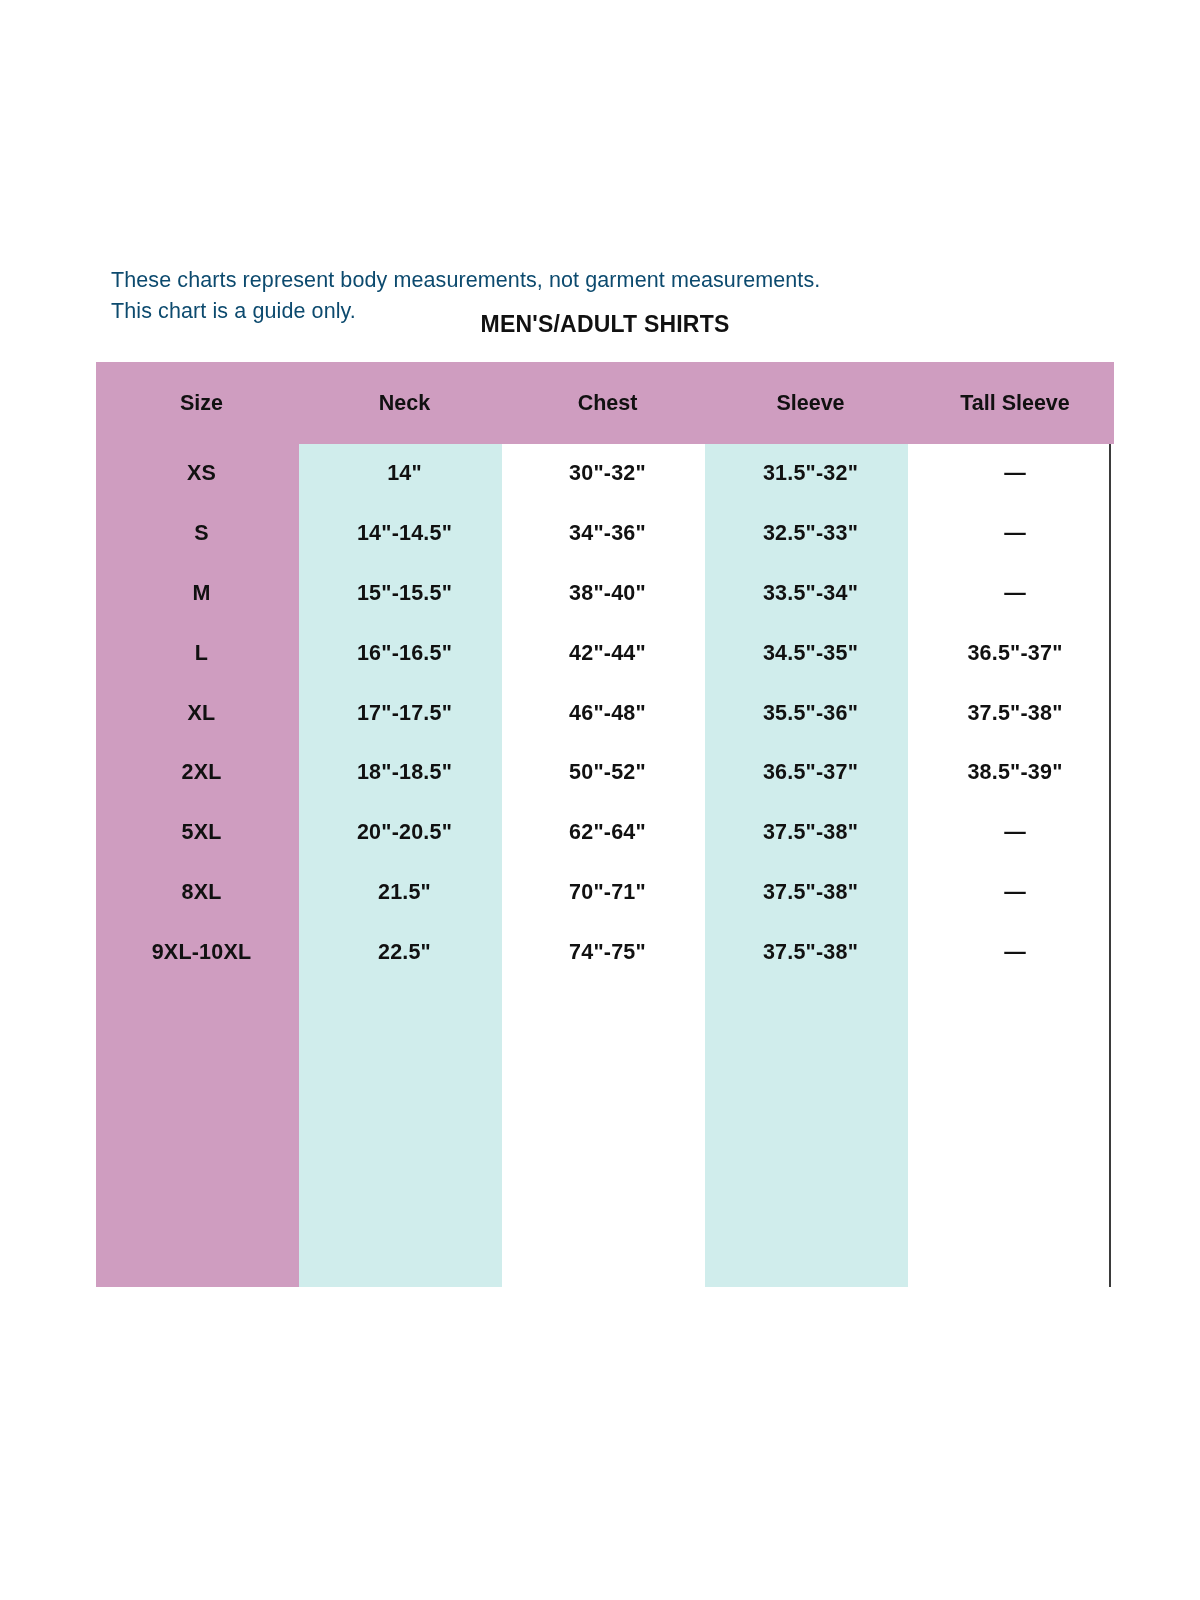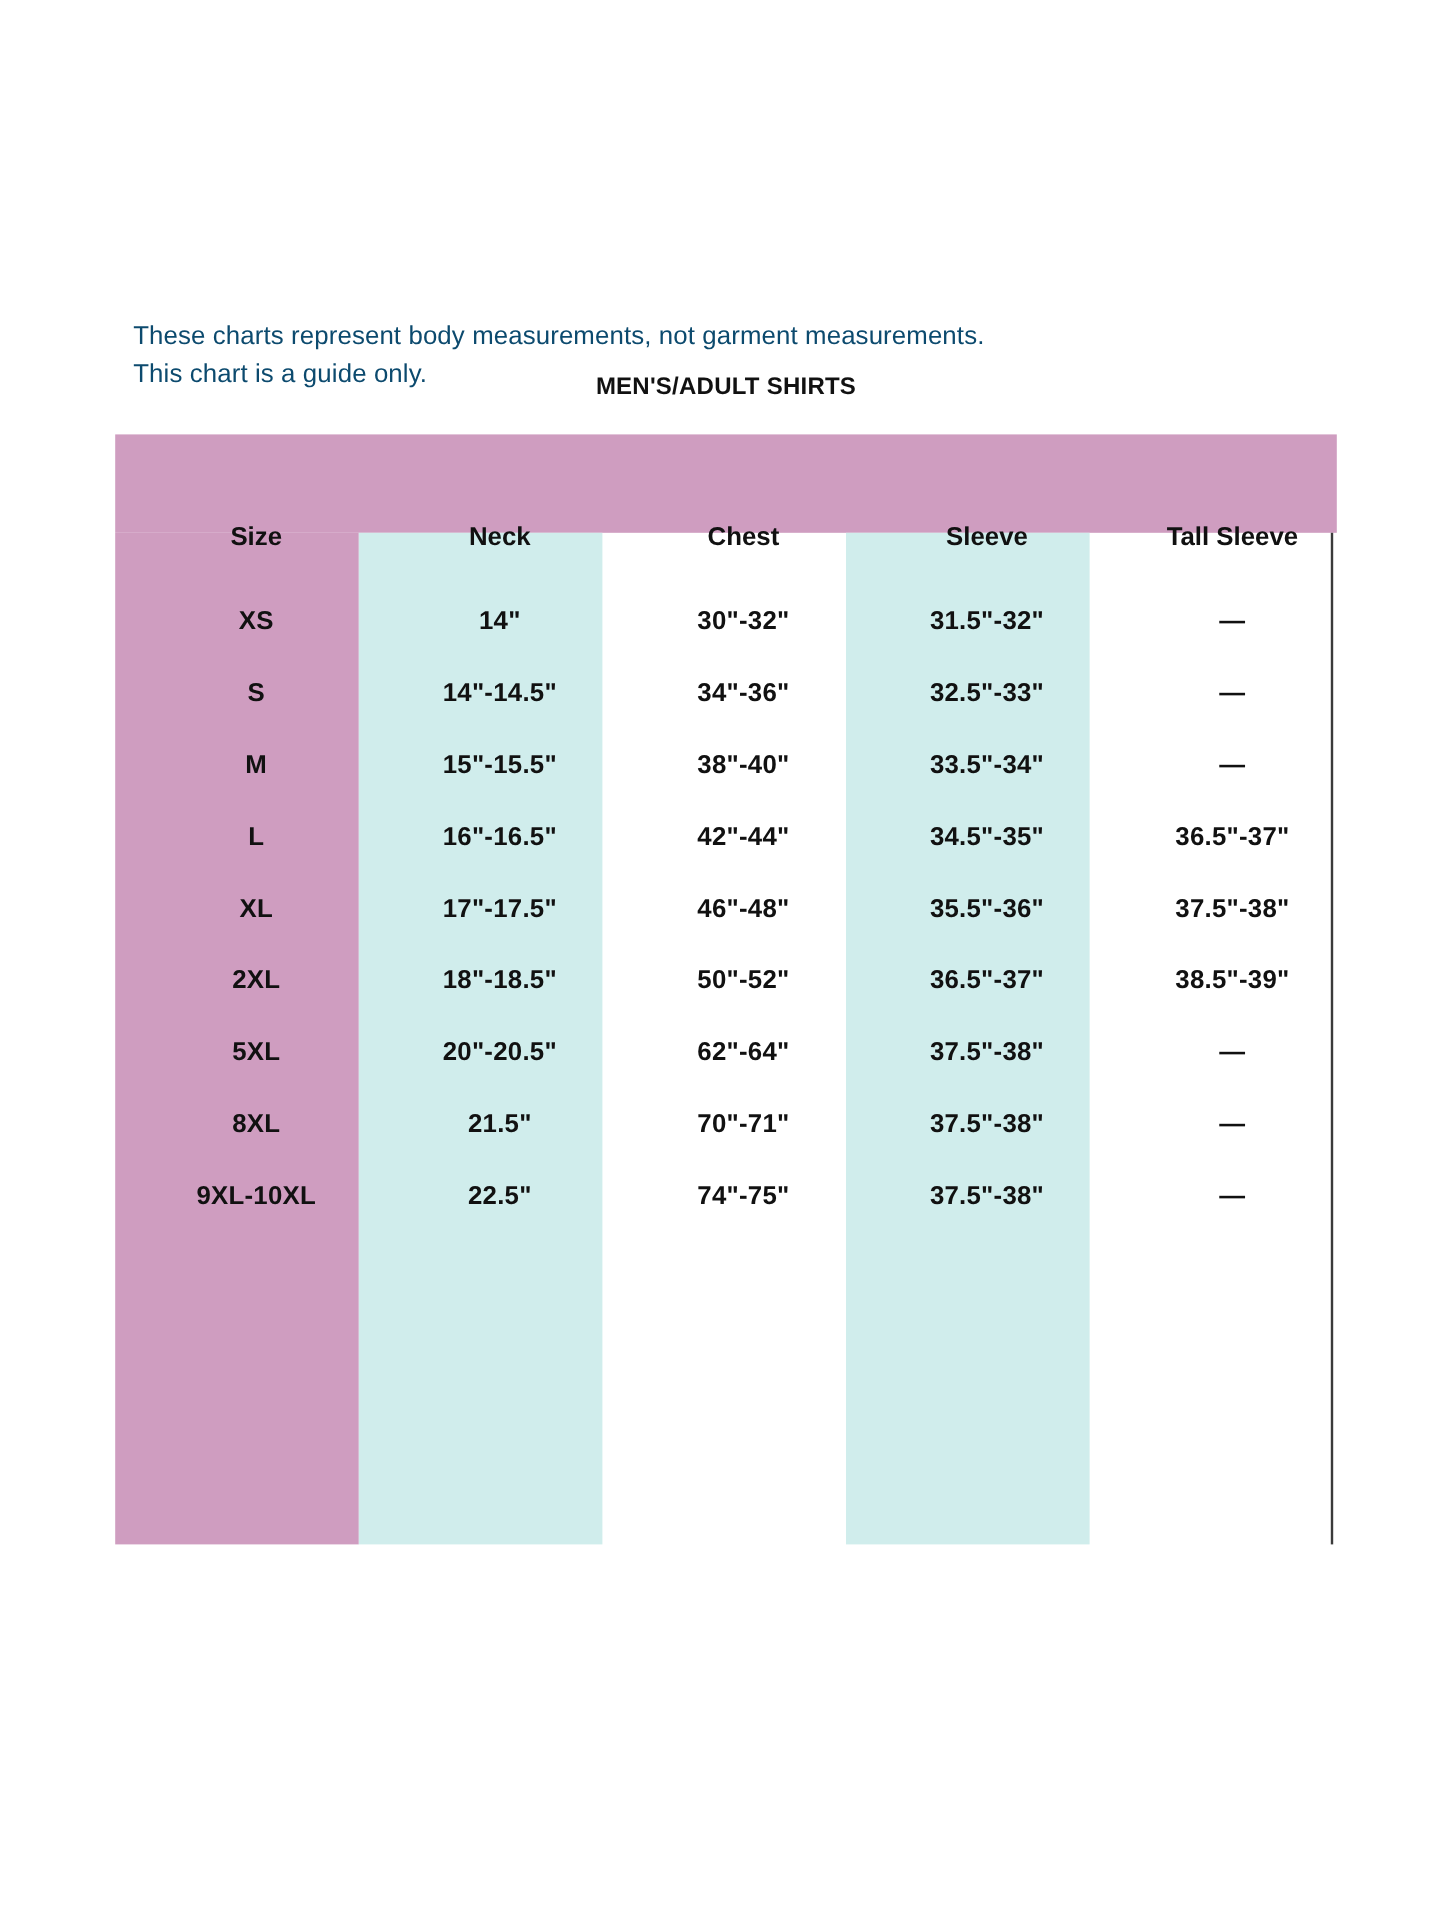--- a/index.html
+++ b/index.html
@@ -37,21 +37,21 @@
     margin-left: 15px;
   }
   .intro-line { display: block; white-space: nowrap; }
 
   .chart-title {
     position: absolute;
     left: 96px;
     top: 311px;
     width: 1018px;
     text-align: center;
-    font-size: 20px;
+    font-size: 23px;
     font-weight: bold;
     letter-spacing: 0.2px;
     color: #111111;
   }
 
   
   .table-wrap {
     position: absolute;
     left: 96px;
     top: 362px;
@@ -94,26 +94,25 @@
   .rule-right {
     left: 1013px;
     top: 82px;
     width: 2px;
     height: 843px;
     background: #3b3b3b;
   }
 
   table.sizes {
     position: absolute;
-    left: 16px;
+    left: 4px;
     top: 0;
     width: 1018px;
     border-collapse: collapse;
     table-layout: fixed;
-    margin-top: 44px;
   }
   table.sizes col.c-size { width: 203px; }
   table.sizes col.c-neck { width: 203px; }
   table.sizes col.c-chest { width: 203px; }
   table.sizes col.c-sleeve { width: 203px; }
   table.sizes col.c-tall { width: 206px; }
 
   table.sizes th {
     height: 82px;
     font-size: 21.5px;

